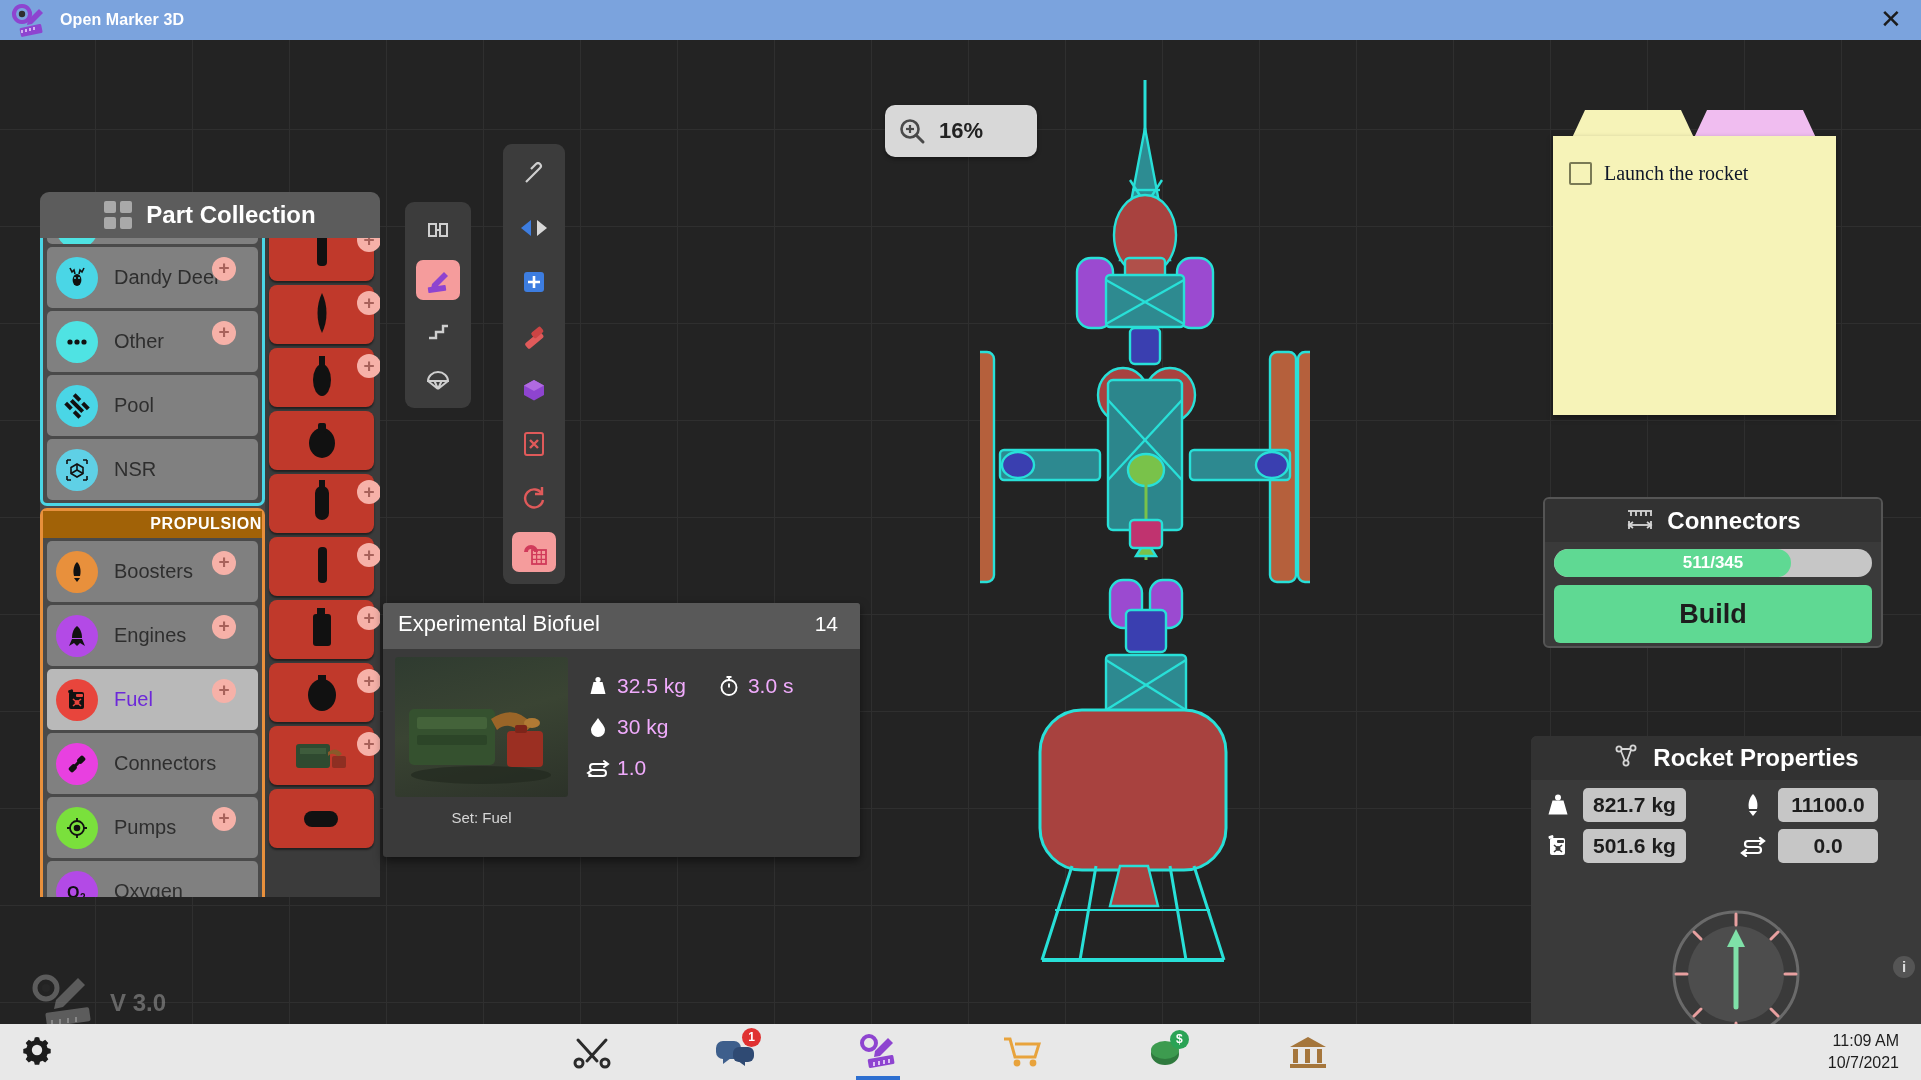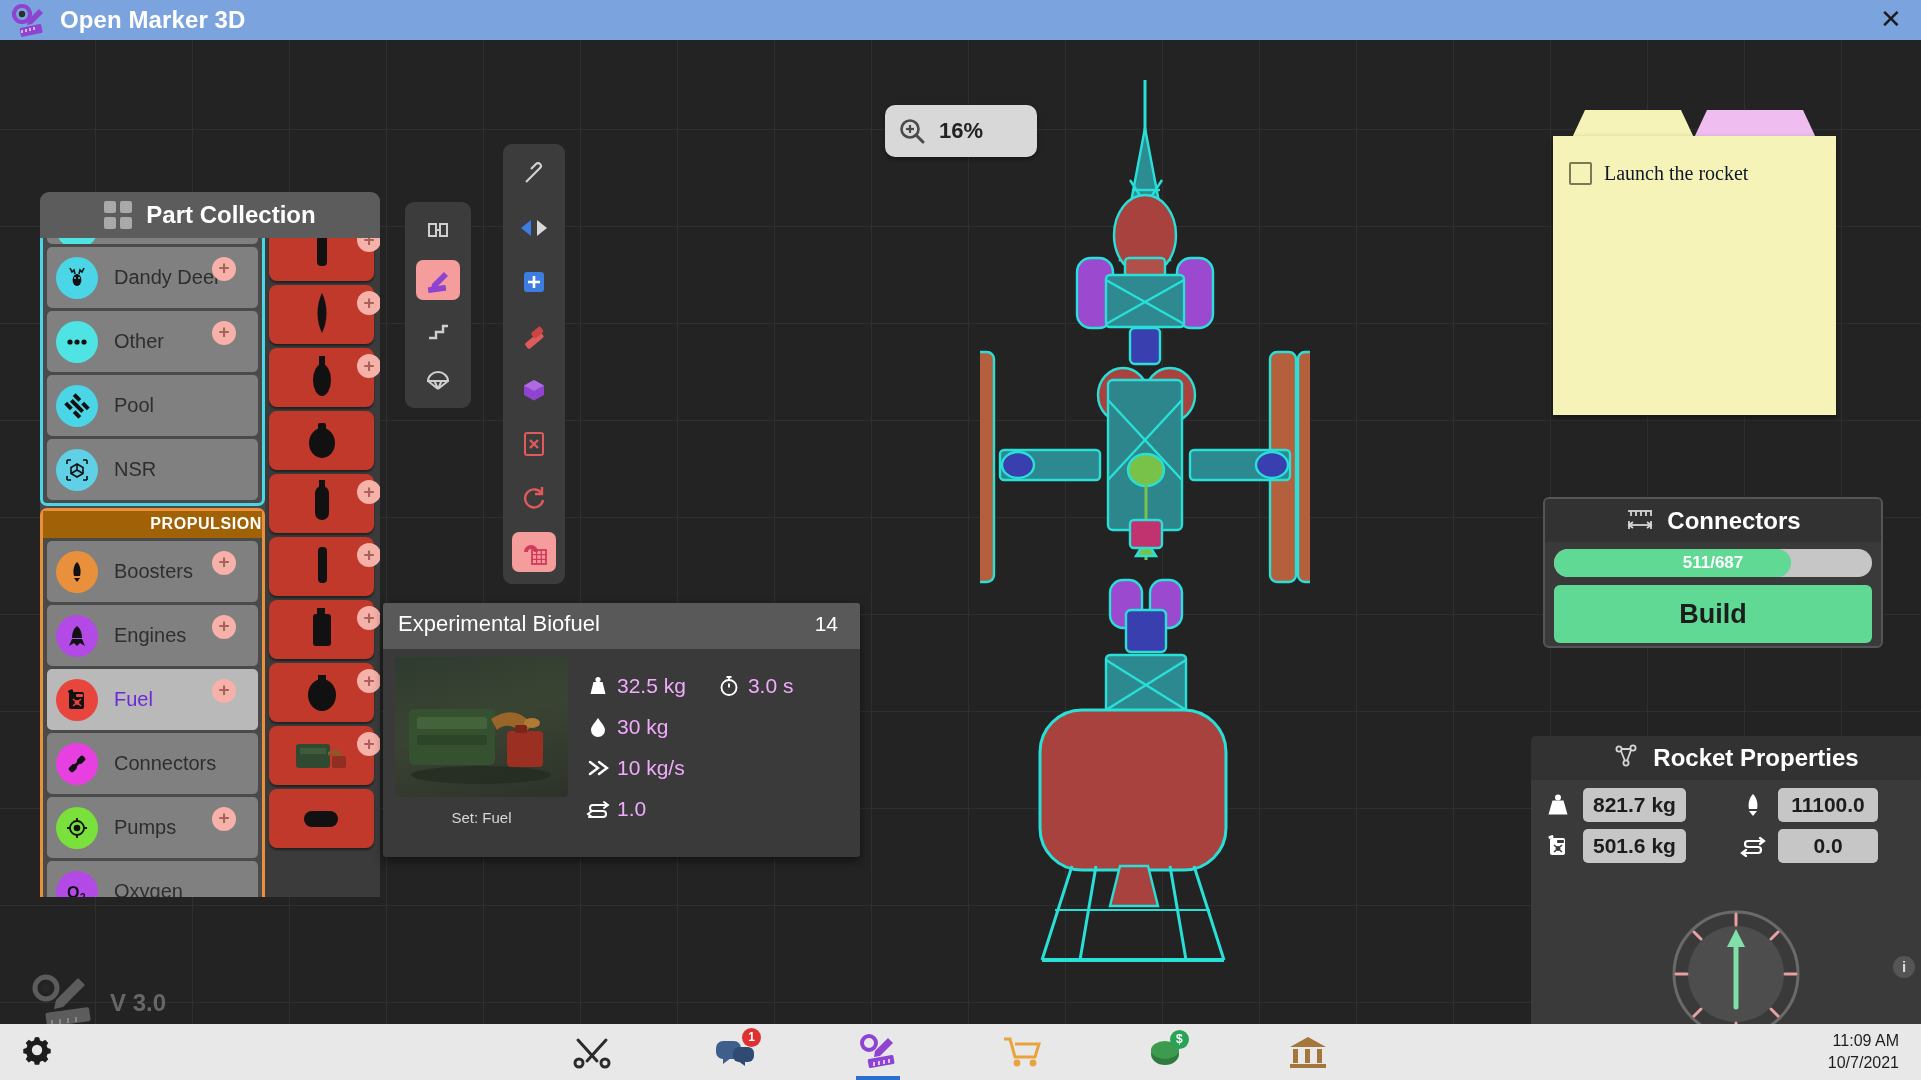--- a/index.html
+++ b/index.html
@@ -11,21 +11,21 @@
   }
   #root { position: relative; width: 1921px; height: 1080px; }
 
   
   .titlebar {
     position: absolute; top: 0; left: 0; width: 1921px; height: 40px;
     background: #7ba3dd; display: flex; align-items: center;
   }
   .titlebar .app-icon { width: 40px; height: 40px; margin-left: 8px; position: relative; }
   .titlebar .title {
-    color: #ffffff; font-size: 24px; font-weight: bold; margin-left: 12px;
+    color: #ffffff; font-size: 16px; font-weight: bold; margin-left: 12px;
     letter-spacing: .1px;
   }
   .titlebar .close {
     position: absolute; right: 18px; top: 8px; width: 24px; height: 24px;
     color: #1c1c1c; font-size: 26px; line-height: 22px; text-align: center; cursor: pointer;
     font-family: "DejaVu Sans", sans-serif;
   }
 
   
   .canvas {
@@ -699,31 +699,20 @@
           <div class="stat-row">
             <span class="stat-ico">
               <svg width="22" height="22" viewBox="0 0 22 22">
                   <path d="M11 2 c5 7 7 9 7 12 a7 7 0 0 1 -14 0 c0 -3 2 -5 7 -12z" fill="#fff"></path>
                 </svg>
             </span>
             <span class="stat-val">30 kg</span>
           </div>
           <div class="stat-row">
             <span class="stat-ico">
-              <svg width="24" height="22" viewBox="0 0 24 22">
-                  <g fill="none" stroke="#fff" stroke-width="2.4" stroke-linecap="round">
-                <polyline points="4,5 12,11 4,17"></polyline>
-                    <polyline points="13,5 21,11 13,17"></polyline>
-                  </g>
-                </svg>
-            </span>
-            <span class="stat-val">10 kg/s</span>
-          </div>
-          <div class="stat-row">
-            <span class="stat-ico">
               <svg width="26" height="20" viewBox="0 0 26 20">
                   <g fill="none" stroke="#fff" stroke-width="2" stroke-linecap="round">
                 <path d="M22 6 H8 a3 3 0 0 0 0 6 h10 a3 3 0 0 1 0 6 H4"></path>
                 <polyline points="19,3 23,6 19,9"></polyline>
                     <polyline points="7,15 3,18 7,21" transform="translate(0,-3)"></polyline>
                   </g>
                 </svg>
             </span>
             <span class="stat-val">1.0</span>
           </div>
@@ -758,21 +747,21 @@
             <line x1="4" y1="18" x2="26" y2="18"></line>
             <polyline points="8,15 4,18 8,21"></polyline>
                 <polyline points="22,15 26,18 22,21"></polyline>
           </g>
             </svg>
         </span>
         <span class="cx-title">Connectors</span>
       </div>
       <div class="cx-bar-wrap">
         <div class="cx-bar-fill" style="width: 74.3814%;"></div>
-        <div class="cx-bar-txt">511/687</div>
+        <div class="cx-bar-txt">511/345</div>
       </div>
       <div class="cx-build">
         <span>Build</span>
       </div>
     </div>
 
     <div class="rp">
       <div class="rp-head">
         <span>
           <svg width="28" height="28" viewBox="0 0 28 28">

